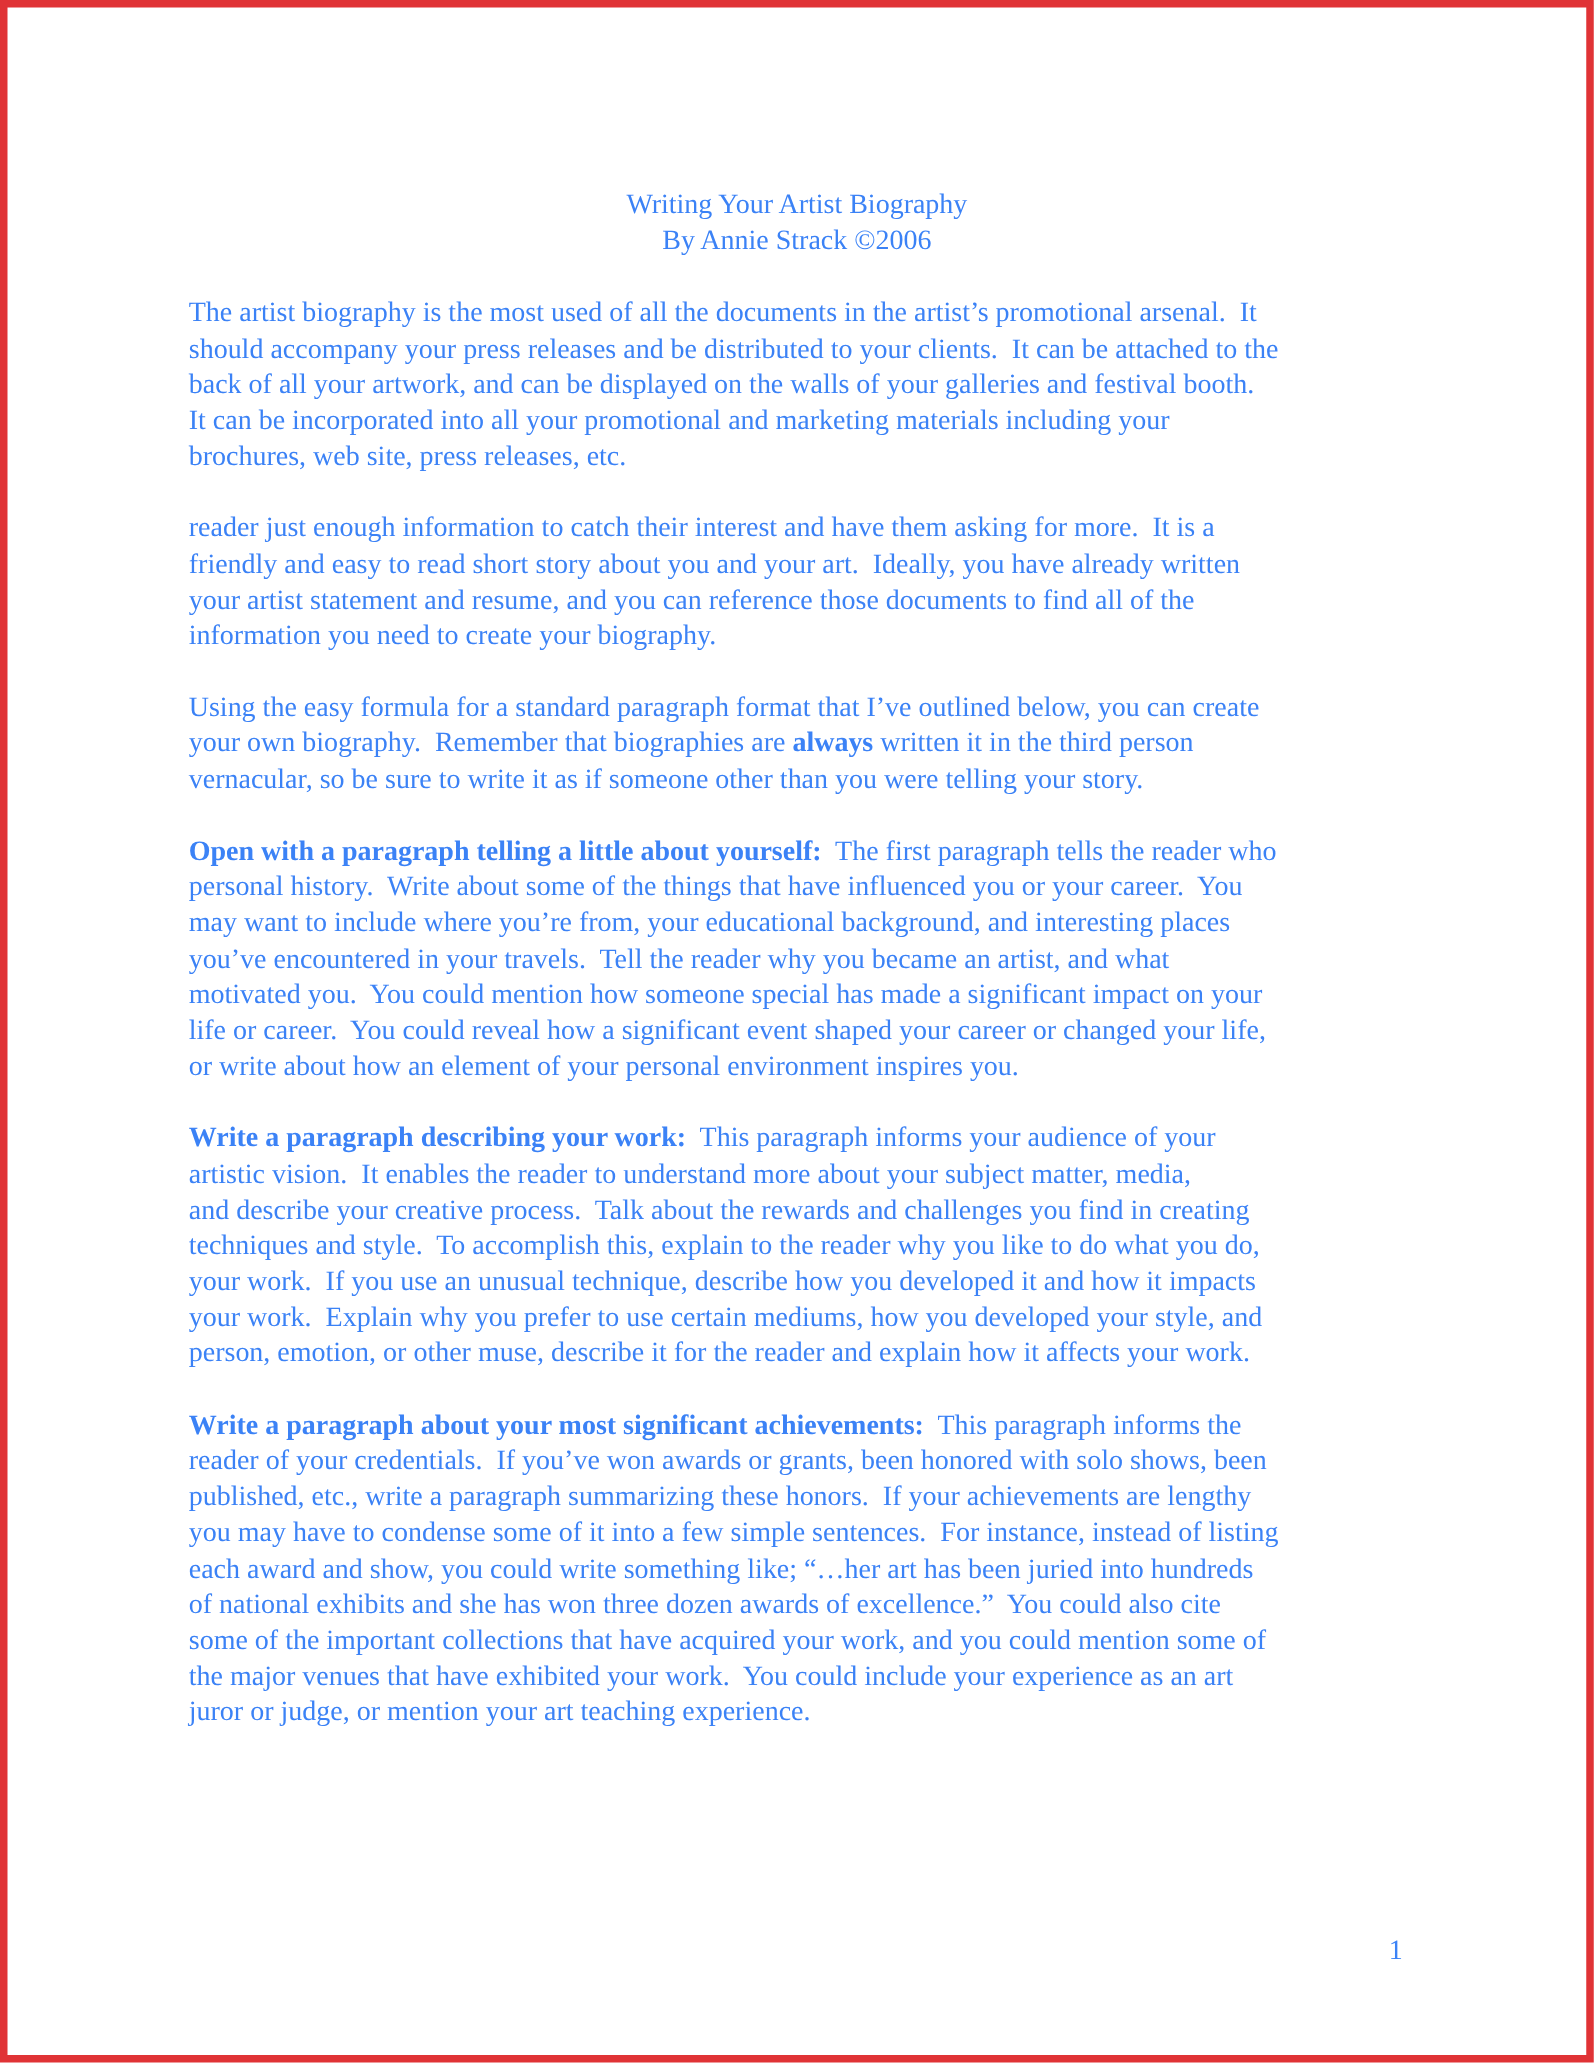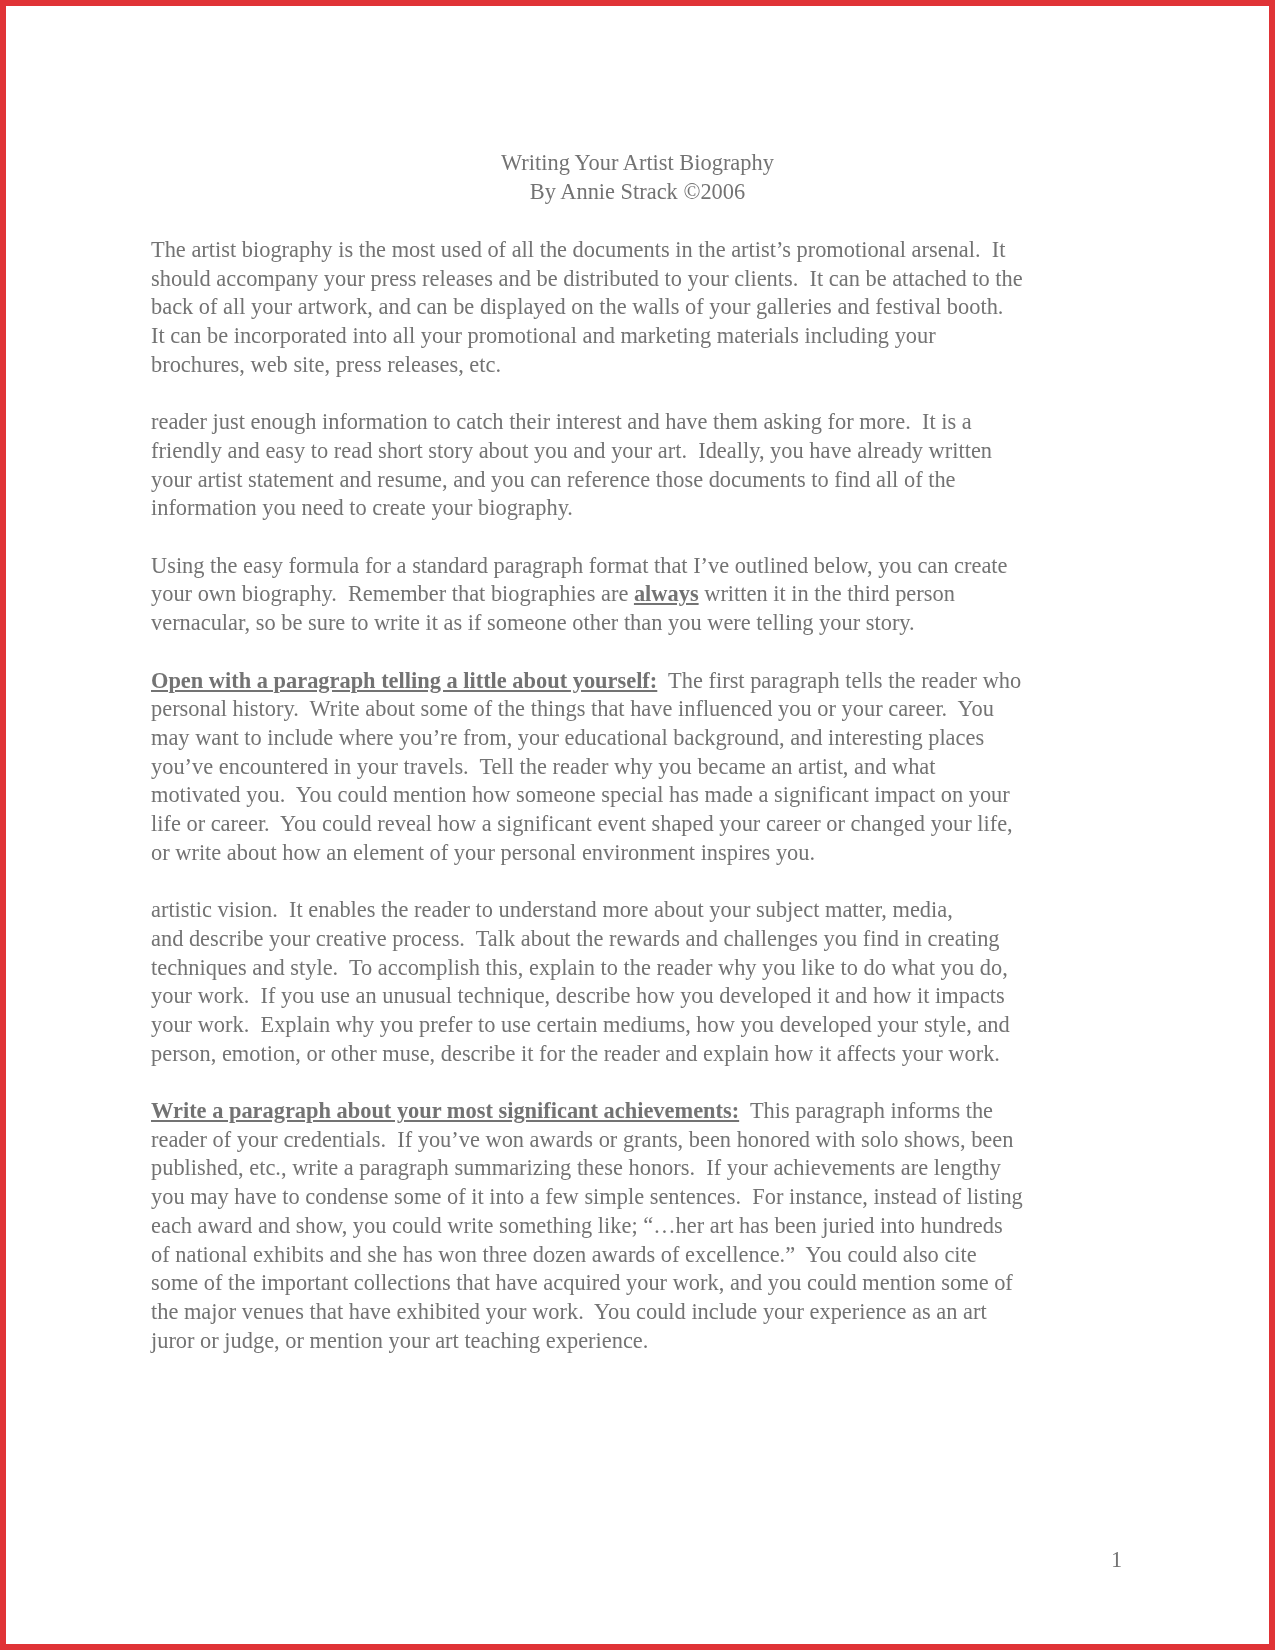--- a/index.html
+++ b/index.html
@@ -4,34 +4,34 @@
 <style>
   html, body { margin: 0; padding: 0; background: #ffffff; }
   body { width: 1275px; height: 1650px; position: relative; overflow: hidden; }
   .frame {
     position: absolute; left: 0; top: 0; width: 1275px; height: 1650px;
     box-sizing: border-box; border: 6px solid #E03336; background: #fff;
   }
   .page {
     position: absolute; left: 0; top: 0; width: 1275px; height: 1650px;
     font-family: "Liberation Serif", "DejaVu Serif", serif;
-    color: #737373; font-size: 22.4px;
+    color: #3b82f6; font-size: 22.4px;
   }
   .title-block {
     position: absolute; left: 0; width: 1275px; top: 149px;
     text-align: center; line-height: 28.7px;
   }
   .title-line { display: block; }
   .body {
     position: absolute; left: 151px; top: 236px; width: 1000px;
     line-height: 28.7px;
   }
   .para { margin: 0 0 28.7px 0; }
   .line { display: block; white-space: pre; }
-  .b { font-weight: bold; text-decoration: underline; }
+  .b { font-weight: bold; }
   .page-number {
     position: absolute; left: 1111px; top: 1546px; font-size: 22.4px; line-height: 28px;
   }
 </style>
 </head>
 <body>
 
 <div class="frame" style="border-color: rgb(224, 51, 54);"></div>
 
 <div class="page">
@@ -68,20 +68,21 @@
       <span class="line"><span class="b">Open with a paragraph telling a little about yourself:</span><span>  The first paragraph tells the reader who</span></span>
       <span class="line">personal history.  Write about some of the things that have influenced you or your career.  You</span>
       <span class="line">may want to include where you’re from, your educational background, and interesting places</span>
       <span class="line">you’ve encountered in your travels.  Tell the reader why you became an artist, and what</span>
       <span class="line">motivated you.  You could mention how someone special has made a significant impact on your</span>
       <span class="line">life or career.  You could reveal how a significant event shaped your career or changed your life,</span>
       <span class="line">or write about how an element of your personal environment inspires you.</span>
     </p>
 
     <p class="para">
+      <span class="line"><span class="b">Write a paragraph describing your work:</span><span>  This paragraph informs your audience of your</span></span>
       <span class="line">artistic vision.  It enables the reader to understand more about your subject matter, media,</span>
       <span class="line">and describe your creative process.  Talk about the rewards and challenges you find in creating</span>
       <span class="line">techniques and style.  To accomplish this, explain to the reader why you like to do what you do,</span>
       <span class="line">your work.  If you use an unusual technique, describe how you developed it and how it impacts</span>
       <span class="line">your work.  Explain why you prefer to use certain mediums, how you developed your style, and</span>
       <span class="line">person, emotion, or other muse, describe it for the reader and explain how it affects your work.</span>
     </p>
 
     <p class="para">
       <span class="line"><span class="b">Write a paragraph about your most significant achievements:</span><span>  This paragraph informs the</span></span>

